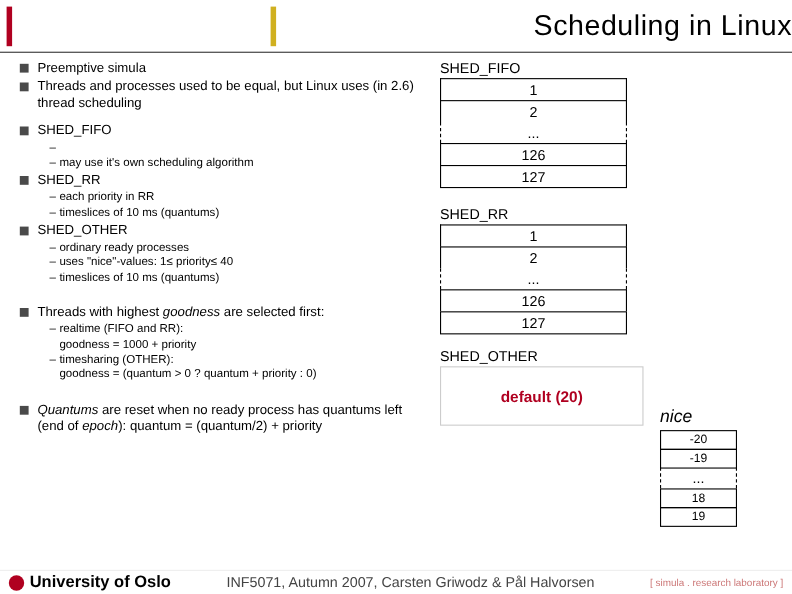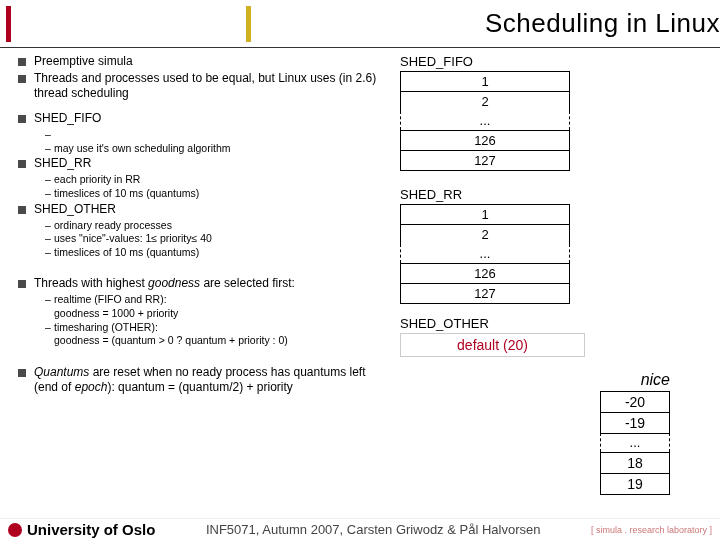--- a/index.html
+++ b/index.html
@@ -19,24 +19,24 @@
   .gap4 { height: 4px; }
   .gap8 { height: 8px; }
   .diagram { position: absolute; left: 400px; top: 6px; width: 185px; font-size: 12px; }
   .dlabel { font-family: "Trebuchet MS", sans-serif; font-size: 13px; margin-bottom: 2px; }
   .dbox { width: 170px; }
   .drow-solid { border: 1px solid #000; border-bottom: none; text-align: center; font-size: 13px; padding: 2px 0; }
   .drow-solid:last-child { border-bottom: 1px solid #000; }
   .drow-dashed { border-left: 1px dashed #000; border-right: 1px dashed #000; text-align: center; font-size: 13px; padding: 2px 0; }
   .drow-bottom { border: 1px solid #000; text-align: center; font-size: 13px; padding: 2px 0; }
   .dbox2 { width: 170px; margin-top: 2px; }
-  .default-row { border: 1px solid #ccc; text-align: center; font-size: 14px; font-weight: normal; color: #b00020; padding: 3px 0; margin-top: 2px; }
+  .default-row { border: 1px solid #ccc; text-align: center; font-size: 14px; font-weight: bold; color: #b00020; padding: 18px 0; margin-top: 2px; }
   .nice { position: absolute; left: 600px; top: 323px; width: 70px; font-size: 12px; }
-  .nice-title { font-size: 16px; font-style: italic; text-align: right; margin-bottom: 2px; }
-  .nrow { border: 1px solid #000; text-align: center; font-size: 14px; padding: 2px 0; margin-bottom: -1px; }
+  .nice-title { font-size: 16px; font-style: italic; text-align: left; margin-bottom: 2px; }
+  .nrow { border: 1px solid #000; text-align: center; font-size: 11px; padding: 2px 0; margin-bottom: -1px; }
   .nrow-dashed { border-left: 1px dashed #000; border-right: 1px dashed #000; text-align: center; font-size: 13px; padding: 2px 0; }
   .footer { position: absolute; bottom: 0; left: 0; width: 720px; height: 22px; display: flex; align-items: center; font-size: 9px; border-top: 1px solid #eee; }
   .uni-logo { width: 14px; height: 14px; border-radius: 50%; background: #b00020; margin: 0 5px 0 8px; }
   .uni-text { font-weight: bold; font-size: 15px; }
   .course { flex: 1; text-align: center; font-size: 13px; color: #444; }
   .simula { color: #c77; font-size: 9px; padding-right: 8px; }
   .italic { font-style: italic; }
 </style>
 </head>
 <body>

